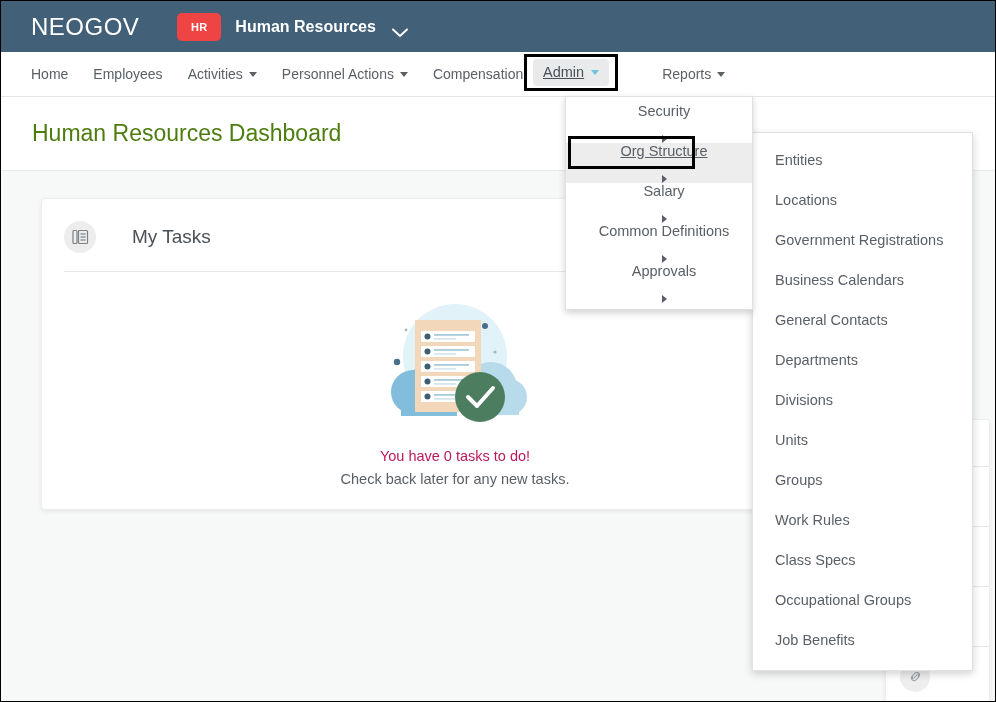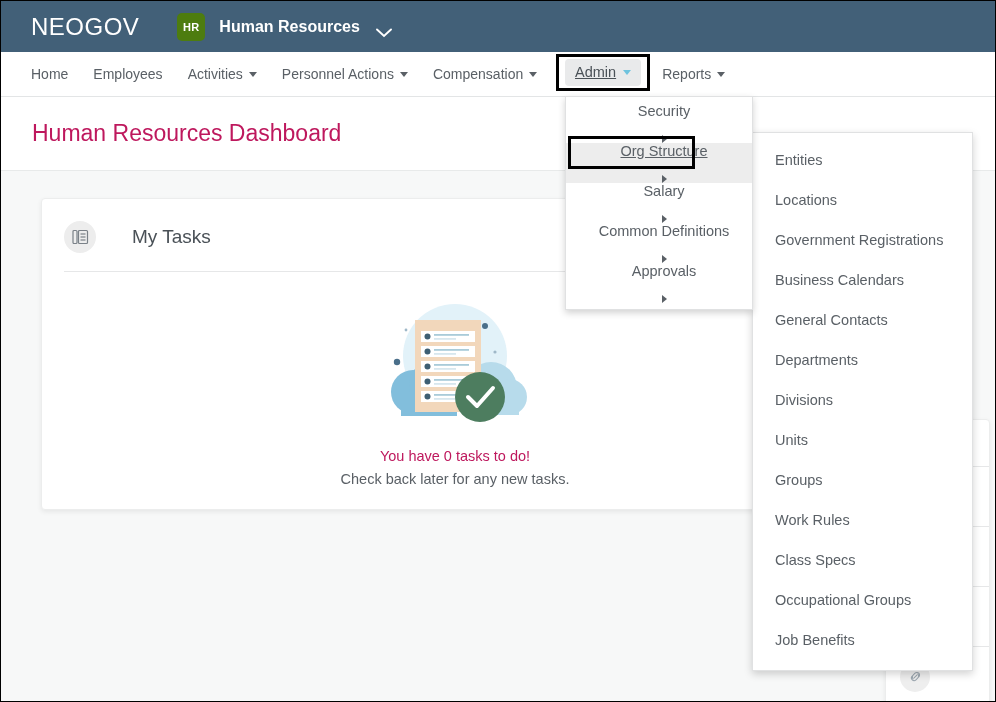--- a/index.html
+++ b/index.html
@@ -14,21 +14,21 @@
   #app { position: relative; width: 994px; height: 700px; overflow: hidden; background:#f7f8f8; }
 
   
   .topbar {
     height: 51px; background: #426078;
     display: flex; align-items: center; padding-left: 30px;
     position: relative; z-index: 5;
   }
   .brand { color: #ffffff; font-size: 24px; letter-spacing: .5px; font-weight: 400; }
   .hr-badge {
-    width: 28px; height: 28px; background: #4d7c0f; border-radius: 5px;
+    width: 44px; height: 28px; background: #ef4444; border-radius: 5px;
     color: #fff; font-size: 11px; font-weight: bold; letter-spacing: .5px;
     display: flex; align-items: center; justify-content: center;
     margin-left: 38px;
   }
   .app-name { color: #ffffff; font-size: 16px; font-weight: bold; margin-left: 14px; }
   .caret-down-white {
     margin-left: 16px; width: 0; height: 0; position: relative; top: 1px;
   }
   .caret-down-white svg { display:block; }
 
@@ -42,21 +42,21 @@
     font-size: 14px; color: #5a6066; margin-right: 25px;
     display: flex; align-items: center; cursor: pointer; white-space: nowrap;
   }
   .nav-item .tri {
     display: inline-block; width: 0; height: 0; margin-left: 6px;
     border-left: 4px solid transparent; border-right: 4px solid transparent;
     border-top: 5px solid #5a6066;
   }
   
   .admin-wrap {
-    position: absolute; left: 555px; top: 53px;
+    position: absolute; left: 523px; top: 53px;
     border: 3px solid #000; background: #ffffff;
     padding: 2px 6px; z-index: 12;
   }
   .admin-btn {
     background: #e9eaeb; border-radius: 4px; padding: 5px 10px 6px 10px;
     display: flex; align-items: center; cursor: pointer;
   }
   .admin-btn .lbl {
     font-size: 14.5px; color: #4a5157; text-decoration: underline;
   }
@@ -65,21 +65,21 @@
     border-left: 4px solid transparent; border-right: 4px solid transparent;
     border-top: 5px solid #6fc3de;
   }
 
   
   .page-head {
     height: 74px; background: #ffffff; display: flex; align-items: center;
     padding-left: 31px; border-bottom: 1px solid #e8eaea;
     position: relative; z-index: 1;
   }
-  .page-title { font-size: 23px; color: #be185d; font-weight: 400; }
+  .page-title { font-size: 23px; color: #4d7c0f; font-weight: 400; }
 
   
   .content { position: relative; padding: 27px 0 0 40px; }
   .card {
     width: 828px; background: #fff; border: 1px solid #eceded; border-radius: 4px;
     box-shadow: 0 2px 5px rgba(0,0,0,.07);
     padding: 0 0 22px 0; position: relative;
   }
   .card-head { display: flex; align-items: center; padding: 22px 0 18px 22px; gap: 20px; }
   .card-icon {

